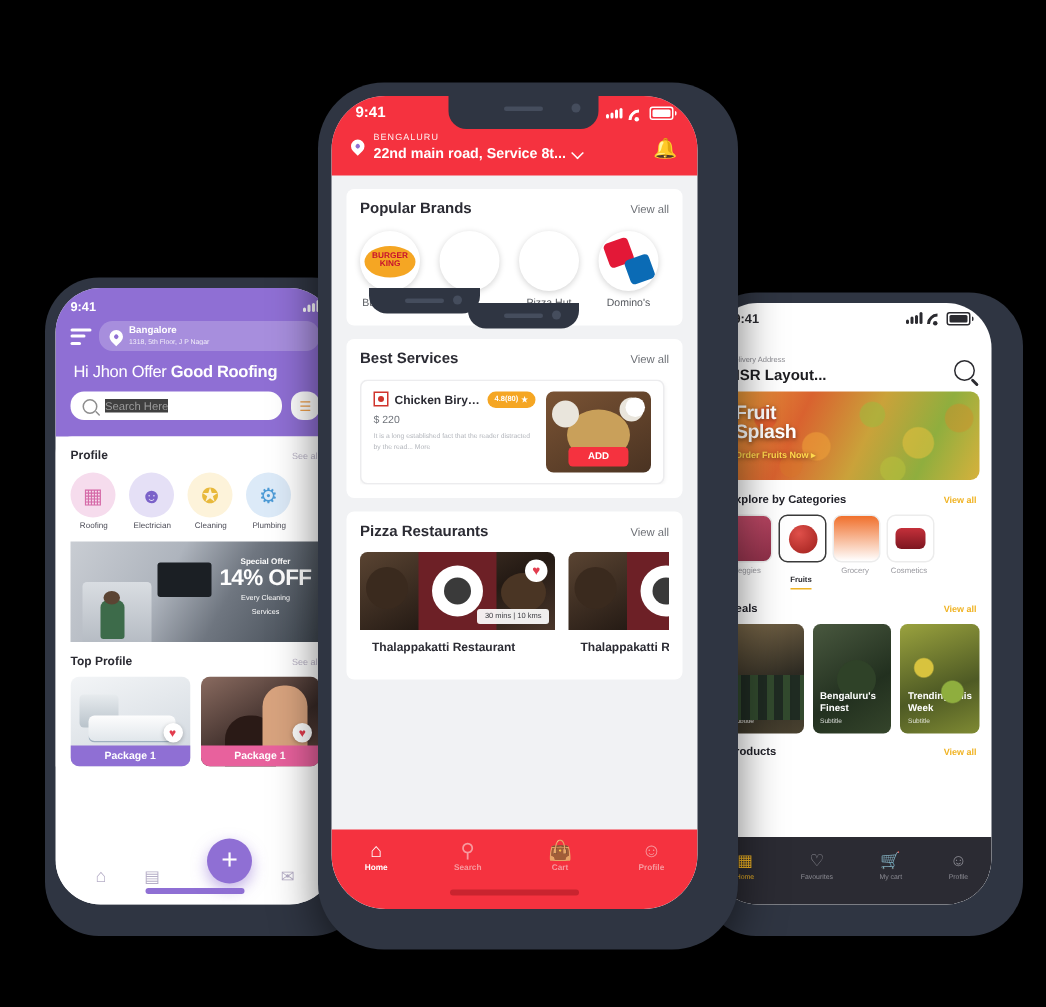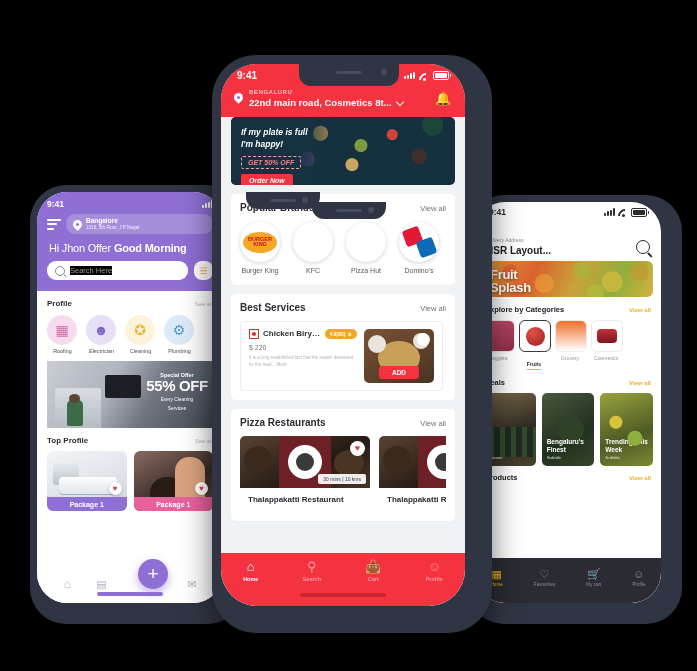--- a/index.html
+++ b/index.html
@@ -81,21 +81,21 @@
 
   
   #phone-right{left:468px;top:195px;width:200px;height:415px;padding:7px;}
   #screen-right{left:475px;top:202px;width:186px;height:401px;border-radius:30px;background:#fff;}
   #notch-right{top:202px;width:74px;height:17px;margin-left:0px;}
   .pr-top{padding:20px 11px 5px;display:flex;align-items:center;justify-content:space-between;}
   .pr-dl{font-size:5px;color:#8d8d93;}
   .pr-addr{font-size:10px;font-weight:bold;color:#1d1d21;margin-top:2px;}
   .pr-mag{width:12px;height:12px;border:1.5px solid #2b2b30;border-radius:50%;position:relative;}
   .pr-mag:after{content:"";position:absolute;right:-4px;bottom:-3px;width:6px;height:1.5px;background:#2b2b30;transform:rotate(45deg);border-radius:1px;}
-  .fruitbanner{margin:0 8px;height:36px;border-radius:6px;position:relative;overflow:hidden;
+  .fruitbanner{margin:0 8px;height:59px;border-radius:6px;position:relative;overflow:hidden;
     background:linear-gradient(115deg,#e8a23c,#d9622f 30%,#caa23a 55%,#8fae3e 78%,#d7b13c);}
   .fb-dots{position:absolute;inset:0;opacity:.55;
     background:
       radial-gradient(circle at 16% 30%,#e34b2d 7px,transparent 8px),
       radial-gradient(circle at 36% 62%,#f0a33a 9px,transparent 10px),
       radial-gradient(circle at 58% 26%,#9dbb3f 8px,transparent 9px),
       radial-gradient(circle at 76% 58%,#e8c23e 10px,transparent 11px),
       radial-gradient(circle at 92% 30%,#c8922f 9px,transparent 10px),
       radial-gradient(circle at 26% 84%,#d8752c 7px,transparent 8px),
       radial-gradient(circle at 66% 88%,#b9c23c 8px,transparent 9px);}
@@ -163,21 +163,21 @@
   .pc-rowhead .a{font-size:7.5px;color:#6d7076;}
   .brands{display:flex;gap:13px;margin-top:9px;}
   .brand{width:40px;text-align:center;}
   .brand .lg{width:40px;height:40px;border-radius:50%;box-shadow:0 1px 4px rgba(0,0,0,.18);display:flex;align-items:center;justify-content:center;overflow:hidden;background:#fff;position:relative;}
   .brand .nm{font-size:7px;color:#55585e;margin-top:5px;line-height:1.25;}
   .bk{background:#0a4fa0;}
   .bk .inner{width:34px;height:21px;border-radius:50%;background:#f5a623;display:flex;align-items:center;justify-content:center;color:#c8102e;font-size:5.5px;font-weight:bold;line-height:1;text-align:center;}
   .kfc{background:#c8102e;color:#fff;font-size:7.5px;font-weight:bold;}
   .kfc .face{position:absolute;left:6px;top:5px;width:17px;height:22px;border-radius:50% 50% 45% 45%;background:#fff;}
   .kfc .lbl{position:absolute;right:3px;bottom:9px;font-size:5.5px;}
-  .ph{background:#000000;}
+  .ph{background:#404040;}
   .ph .roof{width:22px;height:8px;border-radius:11px 11px 0 0;background:#fff;margin-bottom:1px;}
   .ph .nmi{color:#fff;font-size:4.6px;font-weight:bold;font-style:italic;}
   .dm{background:#fff;}
   .dm .sq{position:absolute;width:17px;height:17px;border-radius:3px;}
   .dm .s1{background:#e31837;left:5px;top:6px;transform:rotate(-20deg);}
   .dm .s2{background:#0b6bb5;right:4px;bottom:6px;transform:rotate(-20deg);}
   .bs-list{display:flex;gap:9px;margin-top:8px;}
   .bs{width:185px;flex:none;background:#fff;border:1px solid #ececee;border-radius:5px;padding:7px 8px;display:flex;gap:7px;box-shadow:0 1px 3px rgba(0,0,0,.05);}
   .bs .l{flex:1;min-width:0;}
   .bs .ttl{display:flex;align-items:center;gap:4px;}
@@ -237,21 +237,21 @@
         <div class="pl-locbox">
           <span class="pin"></span>
           <span>
             <span class="pl-city" style="display:block">Bangalore</span>
             <span class="pl-addr" style="display:block">1318, 5th Floor, J P Nagar</span>
           </span>
         </div>
       </div>
       <div class="pl-greet">
         <span>Hi Jhon Offer</span>
-        <span class="b">Good Morning</span>
+        <span class="b">Good Roofing</span>
       </div>
       <div class="pl-searchrow">
         <div class="pl-search">
           <span class="mag"></span>
           <span class="ph">Search Here</span>
         </div>
         <div class="pl-filter">
             <span style="color:#f0a04b;font-size:9px;">☰</span>
           </div>
       </div>
@@ -280,21 +280,21 @@
           <div class="lb">Plumbing</div>
         </div>
       </div>
 
       <div class="banner">
         <div class="rm"></div>
         <div class="tv"></div>
         <div class="pr"></div>
         <div class="txt">
           <div class="s1">Special Offer</div>
-          <div class="s2">55% OFF</div>
+          <div class="s2">14% OFF</div>
           <div class="s3">Every Cleaning</div>
           <div class="s3">Services</div>
         </div>
       </div>
 
       <div class="rowhead" style="margin-top:8px">
         <span class="t">Top Profile</span>
         <span class="a">See all</span>
       </div>
       <div class="tsrow">
@@ -460,39 +460,28 @@
             </span>
         </span>
       </div>
     </div>
     <div class="pc-head">
       <div class="pc-loc">
         <span class="pin" style="margin-top:4px"></span>
         <span>
           <span class="pc-city" style="display:block">BENGALURU</span>
           <span class="pc-addr">
-            <span>22nd main road, Cosmetics 8t...</span>
+            <span>22nd main road, Service 8t...</span>
             <span class="chev"></span>
           </span>
         </span>
       </div>
       <span class="bell">🔔</span>
     </div>
 
-    <div class="pc-hero">
-      <div class="food"></div>
-      <div class="veg"></div>
-      <div class="ov"></div>
-      <div class="htxt">
-        <div class="h1">If my plate is full</div>
-        <div class="h1">I'm happy!</div>
-        <div class="off">GET 50% OFF</div><br>
-        <div class="ord">Order Now</div>
-      </div>
-    </div>
 
     <div class="pc-card">
       <div class="pc-rowhead">
         <span class="t">Popular Brands</span>
         <span class="a">View all</span>
       </div>
       <div class="brands">
         <div class="brand">
           <div class="lg bk">
               <span class="inner">BURGER<br>KING</span>

